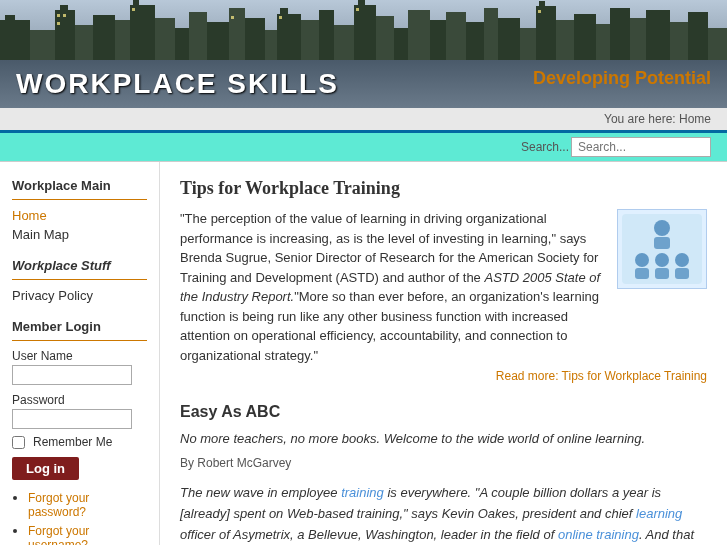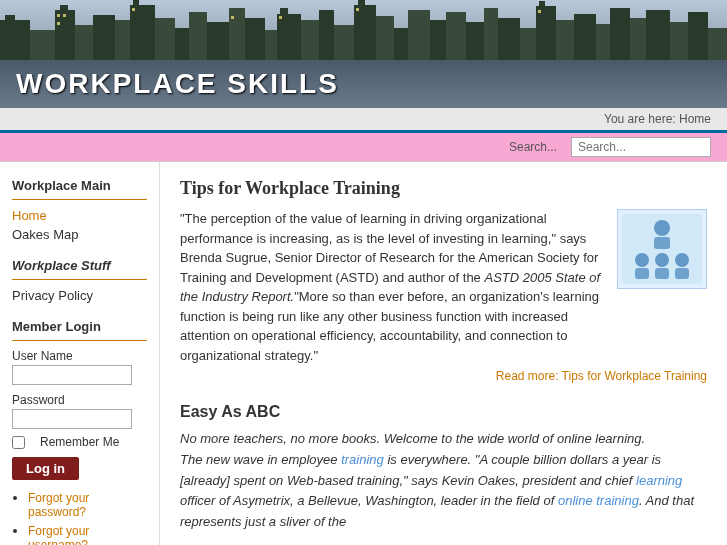--- a/index.html
+++ b/index.html
@@ -40,28 +40,28 @@
       background: #e8e8e8;
       border-bottom: 3px solid #0369a1;
       padding: 4px 16px;
       text-align: right;
       font-size: 12px;
       color: #555;
     }
 
     
     .search-bar {
-      background: #f9a8d4;
+      background: #5eead4;
       padding: 4px 16px;
       text-align: right;
       border-bottom: 1px solid #ccc;
       display: flex;
       justify-content: flex-end;
       align-items: center;
-      gap: 14px;
+      gap: 2px;
     }
     .search-bar label { font-size: 12px; color: #555; }
     .search-bar input {
       border: 1px solid #aaa;
       padding: 2px 6px;
       font-size: 12px;
       width: 140px;
       color: #999;
     }
 
@@ -111,21 +111,21 @@
     .login-input {
       width: 120px;
       border: 1px solid #aaa;
       padding: 2px 4px;
       font-size: 12px;
       display: block;
     }
     .remember-me {
       display: flex;
       align-items: center;
-      gap: 15px;
+      gap: 8px;
       margin-top: 6px;
       font-size: 12px;
     }
     .login-btn {
       background: #7f1d1d;
       color: #fff;
       border: none;
       padding: 4px 14px;
       font-size: 13px;
       font-weight: bold;
@@ -257,38 +257,39 @@
     <rect x="132" y="8" width="3" height="3" fill="#ffee88" opacity="0.7"></rect>
     <rect x="231" y="16" width="3" height="3" fill="#ffee88" opacity="0.7"></rect>
     <rect x="279" y="16" width="3" height="3" fill="#ffee88" opacity="0.7"></rect>
     <rect x="356" y="8" width="3" height="3" fill="#ffee88" opacity="0.7"></rect>
     <rect x="538" y="10" width="3" height="3" fill="#ffee88" opacity="0.7"></rect>
   </svg>
 </div>
 
 <div class="header-banner">
   <span class="header-title">WORKPLACE SKILLS</span>
+  <span class="header-tagline">Developing Potential</span>
 </div>
 
 <div class="breadcrumb-bar">
   <span>You are here: Home</span>
 </div>
 
 <div class="search-bar">
   <label>Search...</label>
   <input type="text" class="search-input" placeholder="Search..." style="">
 </div>
 
 <div class="main-layout">
 
   <div class="sidebar">
     <div class="sidebar-section-title">Workplace Main</div>
     <hr>
     <a class="sidebar-link active">Home</a>
-    <a class="sidebar-link normal">Oakes Map</a>
+    <a class="sidebar-link normal">Main Map</a>
 
     <div class="sidebar-section-title" style="margin-top:16px;font-style:italic;">Workplace Stuff</div>
     <hr>
     <a class="sidebar-link normal">Privacy Policy</a>
 
     <div class="sidebar-section-title" style="margin-top:16px;">Member Login</div>
     <hr>
 
     <div class="login-field-label">User Name</div>
     <input type="text" class="login-input" style="">
@@ -341,18 +342,19 @@
     </div>
 
     <a href="#" class="read-more">Read more: Tips for Workplace Training</a>
 
     <h3>Easy As ABC</h3>
 
     <div class="easy-abc-text">
       <p class="italic-text">
         <span>No more teachers, no more books. Welcome to the wide world of online learning.</span>
       </p>
+      <p style="font-size:12px; color:#555; margin:4px 0 10px;">By Robert McGarvey</p>
       <p class="italic-text">
         <span>The new wave in employee </span><a href="#" class="link-text">training</a><span> is everywhere. "A couple billion dollars a year is [already] spent on Web-based training," says Kevin Oakes, president and chief </span><a href="#" class="link-text">learning</a><span> officer of Asymetrix, a Bellevue, Washington, leader in the field of </span><a href="#" class="link-text">online training</a><span>. And that represents just a sliver of the</span>
       </p>
     </div>
   </div>
 </div>
 
 </body></html>

